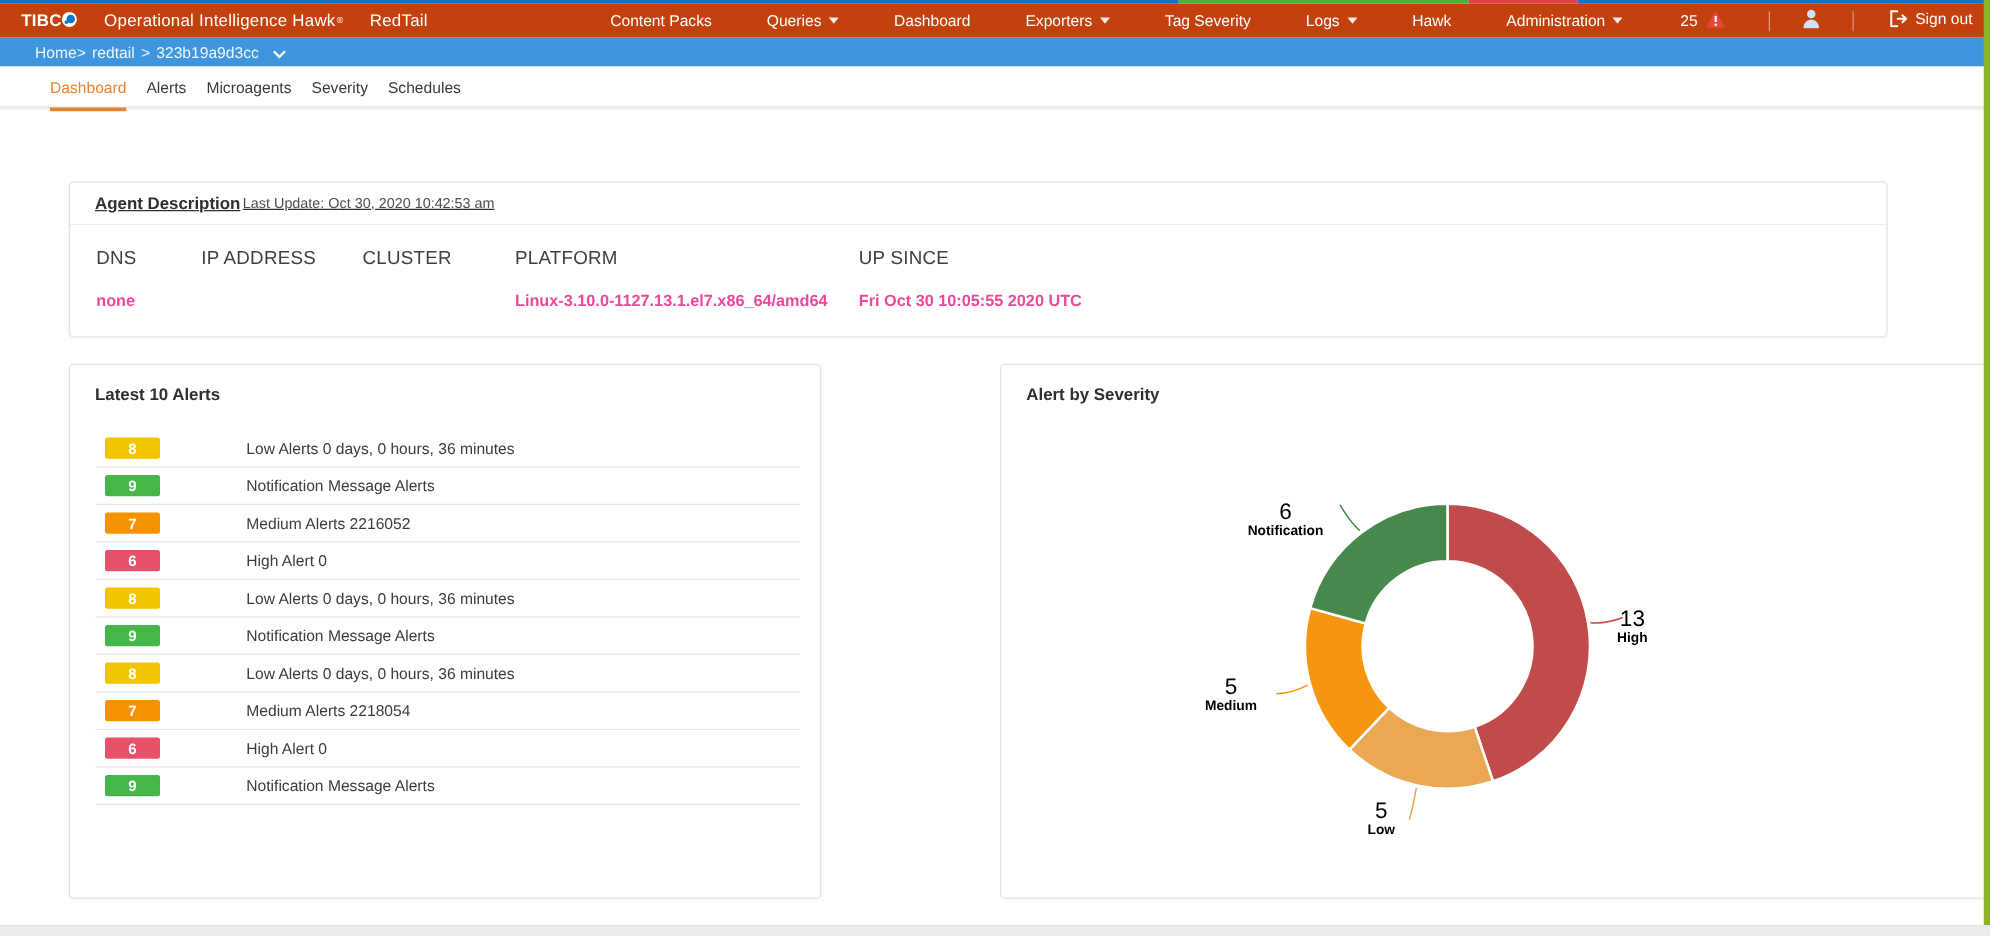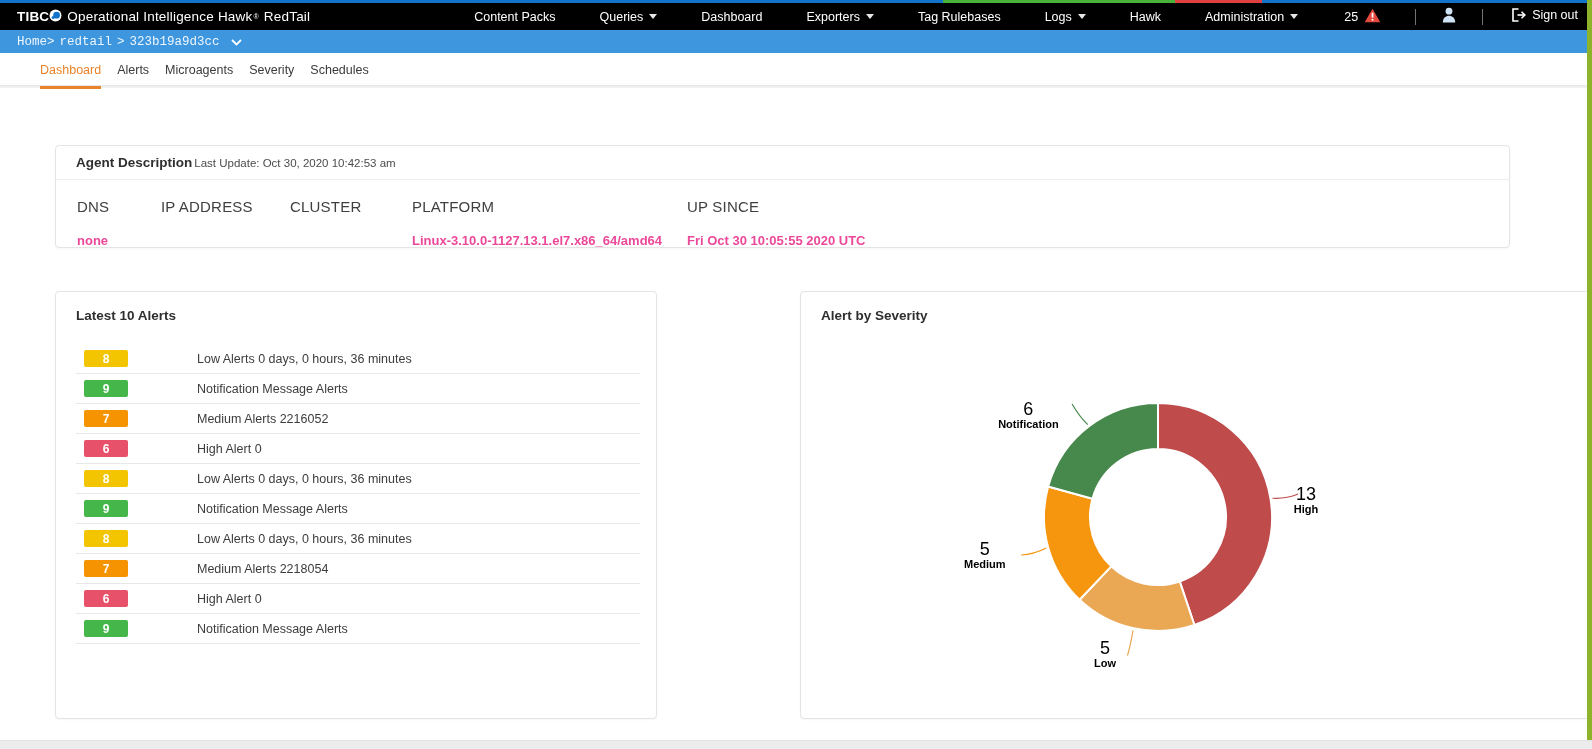--- a/index.html
+++ b/index.html
@@ -4,55 +4,55 @@
 <style>
   * { margin:0; padding:0; box-sizing:border-box; }
   html,body { width:1592px; height:749px; overflow:hidden; }
   body { position:relative; background:#fff; font-family:"Liberation Sans", sans-serif; color:#333; }
 
   
   .top-strip { position:absolute; top:0; left:0; width:1592px; height:3px; display:flex; z-index:30; }
   .top-strip div { height:3px; }
 
   
-  .navbar { position:absolute; top:3px; left:0; width:1592px; height:27px; background:#000000;
+  .navbar { position:absolute; top:3px; left:0; width:1592px; height:27px; background:#c2410c;
             display:flex; align-items:center; padding:0 14px 0 17px; color:#fff; z-index:20; }
   .brand { display:flex; align-items:center; font-size:13.5px; letter-spacing:.2px; white-space:nowrap; }
   .brand b { font-weight:700; }
   .brand .logo-o { margin:0 1px 0 0; display:inline-block; }
-  .brand .rest { margin-left:4px; font-weight:400; }
+  .brand .rest { margin-left:20px; font-weight:400; }
   .brand sup { font-size:7px; margin:0 1px; }
   .nav-right { margin-left:auto; display:flex; align-items:center; gap:16px; }
   .nav-item { display:flex; align-items:center; font-size:12.5px; color:#fff; padding:0 14px; cursor:pointer; white-space:nowrap; }
   .caret { margin-left:6px; width:0; height:0; border-left:4px solid transparent; border-right:4px solid transparent;
            border-top:5px solid rgba(255,255,255,.9); display:inline-block; }
   .nav-alerts { display:flex; align-items:center; gap:6px; padding:0 10px 0 16px; font-size:12.5px; }
   .nav-divider { width:1px; height:16px; background:rgba(255,255,255,.45); margin:0 8px; }
   .signout { display:flex; align-items:flex-start; gap:6px; font-size:12.5px; padding-left:4px; cursor:pointer; }
 
   
   .breadcrumb-bar { position:absolute; top:30px; left:0; width:1592px; height:23px; background:#3d96de;
-                    display:flex; align-items:center; padding-left:17px; color:#eef6ff; font-size:12.5px; gap:5px;font-family:Liberation Mono, monospace; }
+                    display:flex; align-items:center; padding-left:28px; color:#eef6ff; font-size:12.5px; gap:5px; }
   .breadcrumb-bar .crumb { cursor:pointer; }
   .crumb-chevron { margin-left:6px; margin-top:2px; }
 
   
   .tabs-row { position:absolute; top:53px; left:40px; display:flex; gap:16px; z-index:5; }
   .tab { font-size:12.5px; color:#3a3a3a; padding:10px 0 9px 0; cursor:pointer; border-bottom:3px solid transparent; }
   .tab.active { color:#e8832a; border-bottom-color:#e8832a; }
   .tabs-divider { position:absolute; top:85px; left:0; width:1592px; height:3px;
                   background:linear-gradient(#e6e6e6,#f4f4f4); }
 
   
   .panel { position:absolute; background:#fff; border:1px solid #e4e4e4; border-radius:4px;
            box-shadow:0 1px 2px rgba(0,0,0,.03); }
   .panel-title { font-size:13.5px; font-weight:700; color:#2f2f2f; }
 
   
-  .panel-agent { left:55px; top:145px; width:1455px; height:103px; }
+  .panel-agent { left:55px; top:145px; width:1455px; height:125px;text-decoration:underline; }
   .agent-header { height:34px; display:flex; align-items:center; padding-left:20px; border-bottom:1px solid #ededed; }
   .agent-last-update { font-size:11.5px; color:#4c4c4c; margin-left:2px; font-weight:400; }
   .agent-grid { position:relative; height:89px; }
   .agent-grid .col-h { position:absolute; top:18px; font-size:15px; color:#3f3f3f; letter-spacing:.2px; }
   .agent-grid .col-v { position:absolute; top:53px; font-size:13px; font-weight:700; color:#ec4899; }
   .c0 { left:21px; } .c1 { left:105px; } .c2 { left:234px; } .c3 { left:356px; } .c4 { left:631px; }
   .redacted { width:72px; height:13px; margin-top:2px; background:#c9c9c9; border-radius:3px; filter:blur(3px); }
   .redacted.small { width:66px; }
 
   
@@ -105,21 +105,21 @@
         <i class="caret"></i>
       </span>
     <span class="nav-item">
         <span>Dashboard</span>
       </span>
     <span class="nav-item">
         <span>Exporters</span>
         <i class="caret"></i>
       </span>
     <span class="nav-item">
-        <span>Tag Rulebases</span>
+        <span>Tag Severity</span>
       </span>
     <span class="nav-item">
         <span>Logs</span>
         <i class="caret"></i>
       </span>
     <span class="nav-item">
         <span>Hawk</span>
       </span>
     <span class="nav-item">
         <span>Administration</span>

